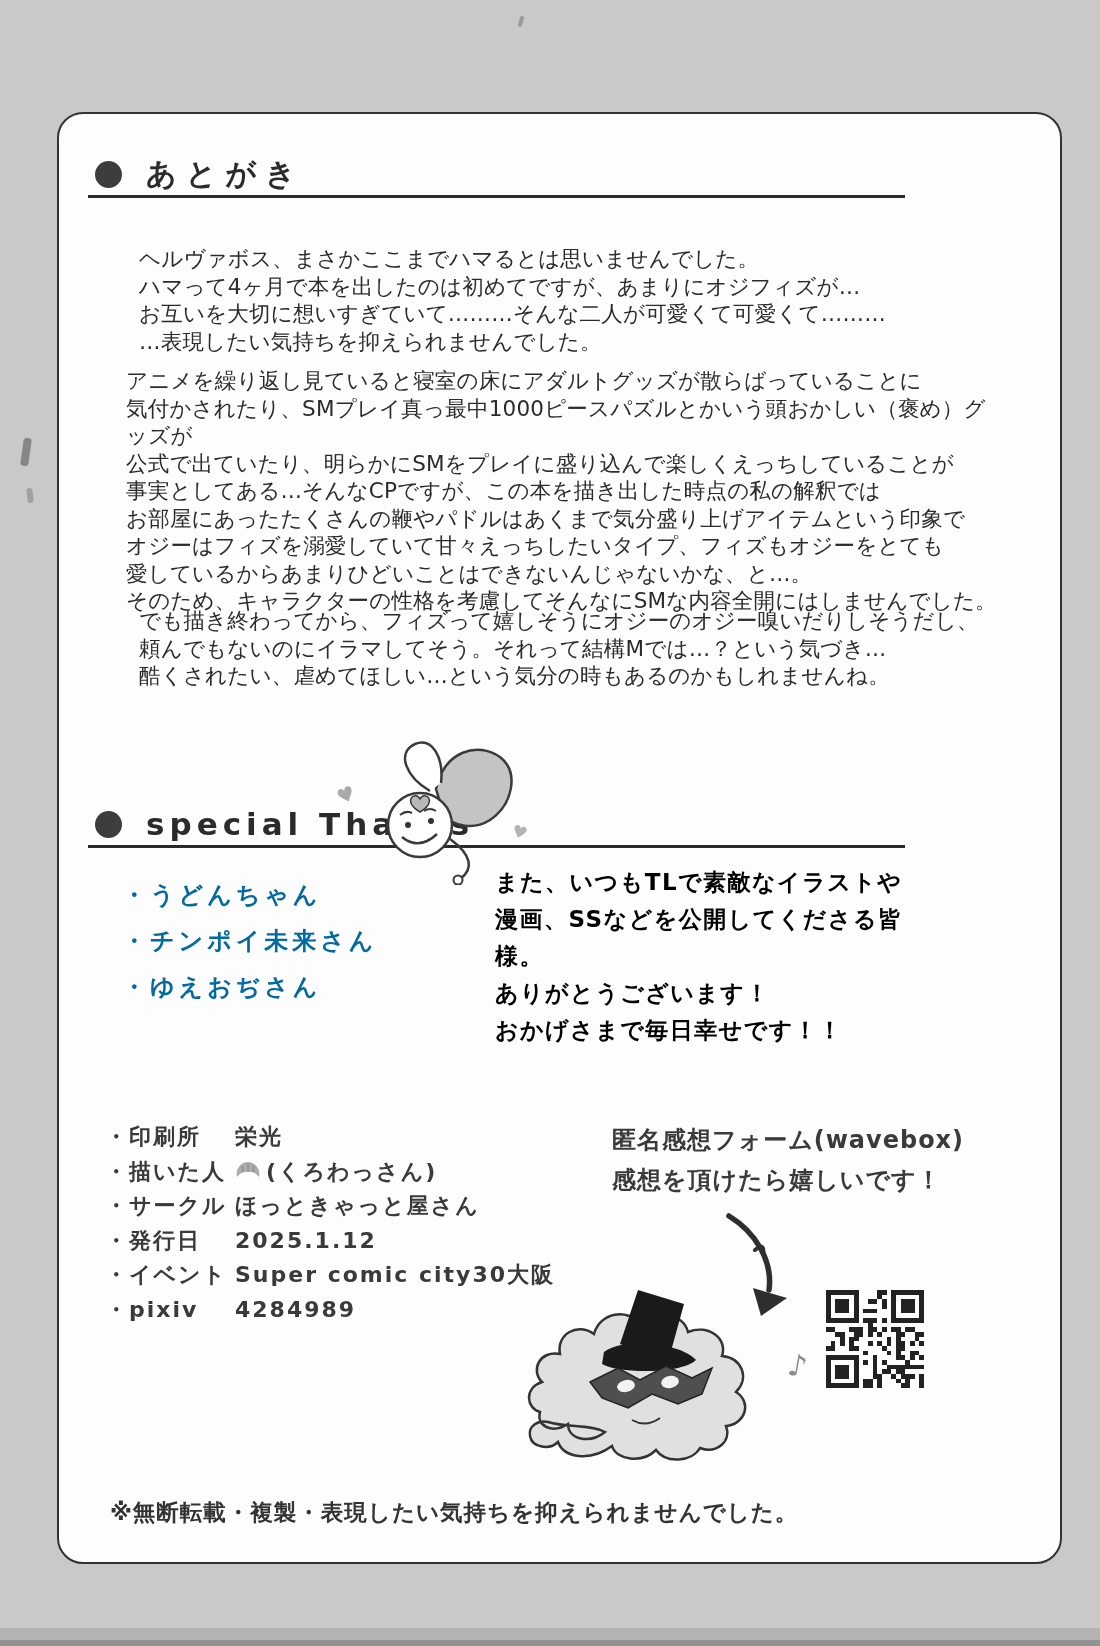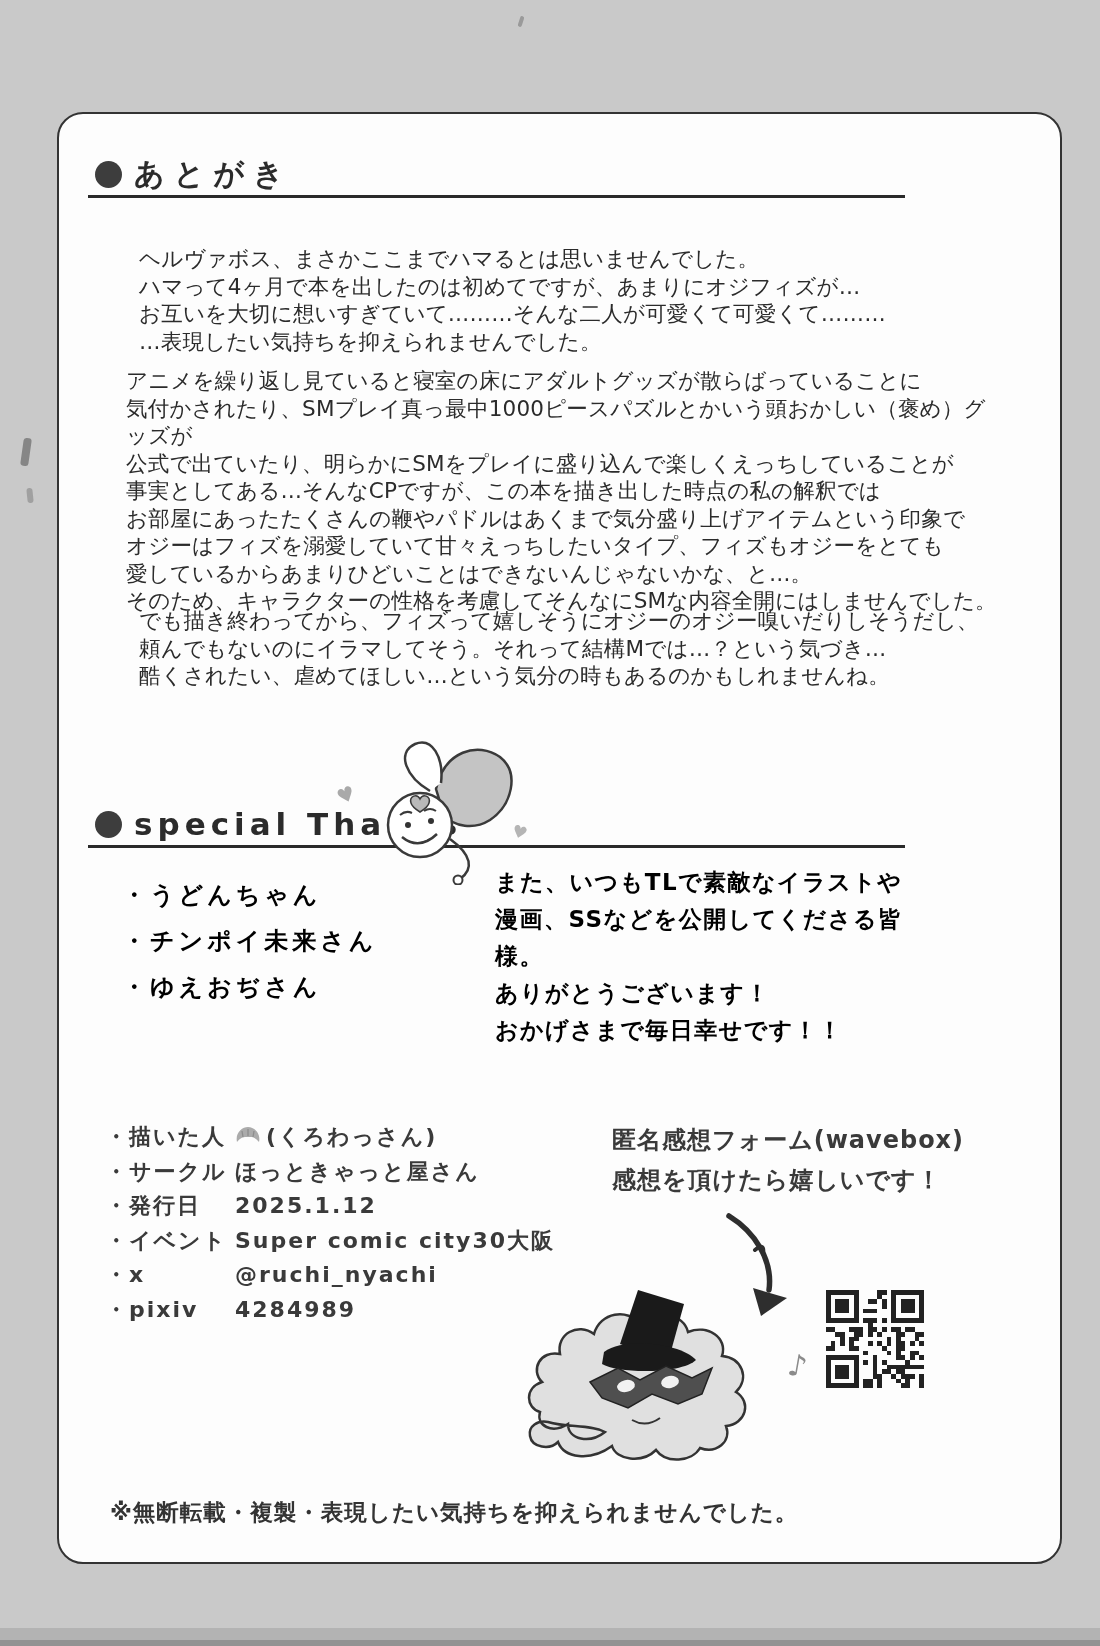--- a/index.html
+++ b/index.html
@@ -12,32 +12,32 @@
   .abs{position:absolute;}
   
   .page-box{
     left:57px;top:112px;width:1001px;height:1448px;
     background:#fdfdfd;border:2px solid #333;border-radius:26px;
   }
   .strip1{left:0;top:1628px;width:1100px;height:12px;background:#b3b3b3;}
   .strip2{left:0;top:1640px;width:1100px;height:6px;background:#929292;}
   .artifact{background:#6f6f6f;border-radius:3px;}
   
-  .sec-head{display:flex;align-items:center;gap:12px;font-weight:bold;}
+  .sec-head{display:flex;align-items:center;gap:24px;font-weight:bold;}
   .bullet{width:27px;height:27px;border-radius:50%;background:#3d3d3d;flex:0 0 auto;}
   .head-atogaki{font-size:30px;letter-spacing:9px;}
   .head-thanks{font-size:31px;letter-spacing:5px;}
   .rule{height:3px;background:#2a2a2a;}
   
   .body-text{
     font-size:21.5px;line-height:27.5px;letter-spacing:.2px;
     white-space:pre-line;width:880px;margin-left:36px;
   }
   
-  .names{font-size:24px;line-height:46px;letter-spacing:4px;color:#000000;font-weight:600;white-space:pre-line;}
+  .names{font-size:24px;line-height:46px;letter-spacing:4px;color:#0369a1;font-weight:600;white-space:pre-line;}
   .thanks-msg{font-size:23px;line-height:37px;letter-spacing:1.5px;color:#000000;font-weight:600;white-space:pre-line;width:440px;}
   .credits{font-size:22px;line-height:34.5px;color:#3a3a3a;font-weight:600;}
   .credit-label{display:inline-block;width:130px;letter-spacing:2px;}
   .credit-value{letter-spacing:2px;}
   .croissant{display:inline-block;vertical-align:-3px;margin-right:5px;}
   .feedback{font-size:24px;line-height:40px;letter-spacing:1px;color:#3a3a3a;font-weight:600;white-space:pre-line;}
   .disclaimer{font-size:22.5px;font-weight:bold;letter-spacing:1px;color:#333;}
   .glyph{color:#a9a9a9;font-weight:bold;}
 </style>
 </head>
@@ -96,28 +96,28 @@
 
 <div class="abs names" style="left:122px;top:872px;">・うどんちゃん
 ・チンポイ未来さん
 ・ゆえおぢさん</div>
 <div class="abs thanks-msg" style="left:495px;top:864px;">また、いつもTLで素敵なイラストや
 漫画、SSなどを公開してくださる皆様。
 ありがとうございます！
 おかげさまで毎日幸せです！！</div>
 
 <div class="abs credits" style="left:105px;top:1120px;">
+  <div><span class="credit-label">・印刷所</span><span class="credit-value">栄光</span></div>
   <div><span class="credit-label">・描いた人</span><span class="credit-value"><svg class="croissant" width="26" height="22" viewBox="0 0 26 22">
           <path d="M2,17 C0,8 7,2 13,2 C19,2 26,8 24,17 C19,11 16,12 13,12 C10,12 7,11 2,17 Z" fill="#ababab"></path>
           <path d="M7,6 L8,12 M13,4 L13,11 M19,6 L18,12" stroke="#8d8d8d" stroke-width="1.3" fill="none"></path>
         </svg><span>(くろわっさん)</span></span></div>
   <div><span class="credit-label">・サークル</span><span class="credit-value">ほっときゃっと屋さん</span></div>
   <div><span class="credit-label">・発行日</span><span class="credit-value">2025.1.12</span></div>
   <div><span class="credit-label">・イベント</span><span class="credit-value">Super comic city30大阪</span></div>
-  <div><span class="credit-label">・x</span><span class="credit-value">@ruchi_nyachi</span></div>
   <div><span class="credit-label">・pixiv</span><span class="credit-value">4284989</span></div>
 </div>
 
 <div class="abs feedback" style="left:612px;top:1120px;">匿名感想フォーム(wavebox)
 感想を頂けたら嬉しいです！</div>
 
 <svg class="abs" style="left:715px;top:1210px;" width="95" height="115" viewBox="0 0 95 115">
   <path d="M14,6 C40,22 58,50 54,80" fill="none" stroke="#2e2e2e" stroke-width="5.5" stroke-linecap="round"></path>
   <path d="M40,40 q10,-8 8,4" fill="none" stroke="#2e2e2e" stroke-width="4" stroke-linecap="round"></path>
   <polygon points="38,78 72,88 46,106" fill="#2e2e2e"></polygon>

